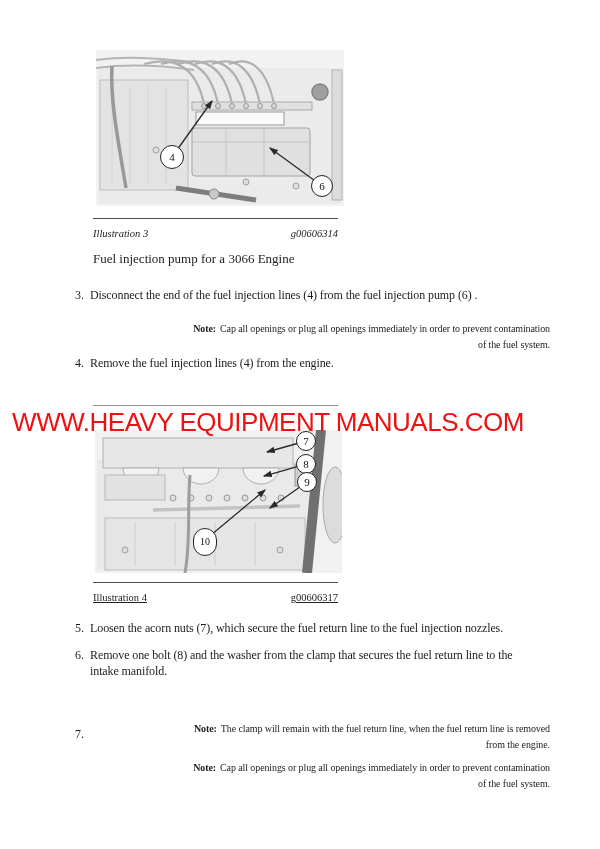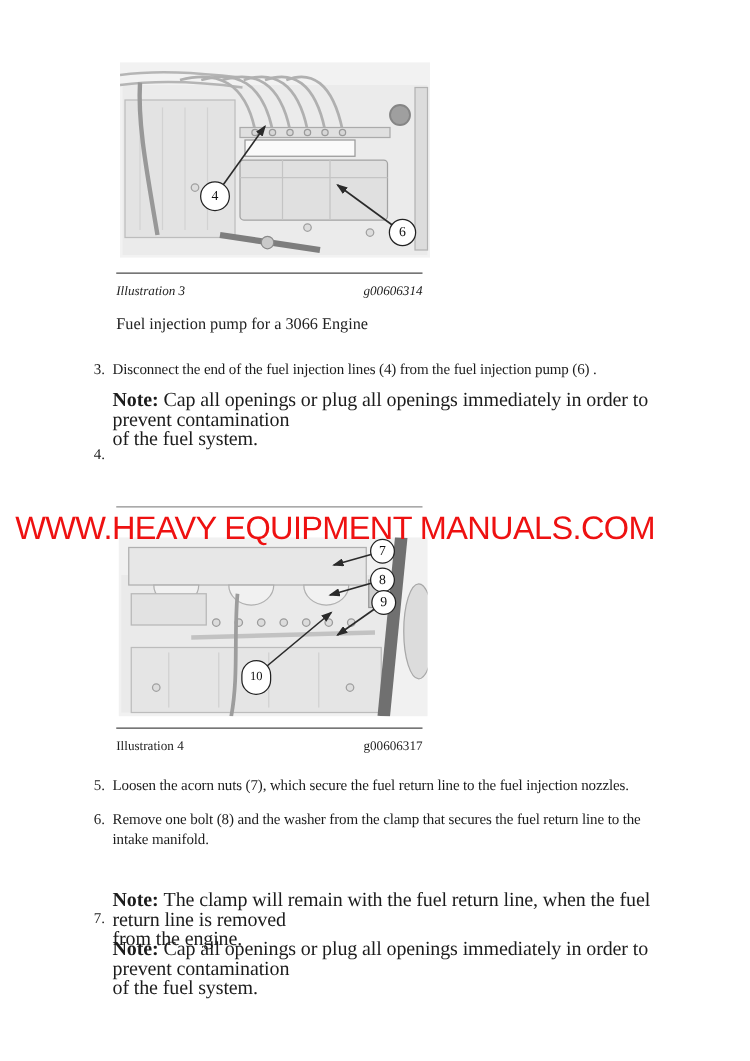--- a/index.html
+++ b/index.html
@@ -18,21 +18,21 @@
   .rule{position:absolute;left:93px;width:245px;height:1px;background:#4a4a4a;}
   .rule-light{background:#8f8f8f;}
   .cap-row{
     position:absolute;left:93px;width:245px;display:flex;justify-content:space-between;
     font-size:10.5px;color:#222;
   }
   .subcap{position:absolute;left:93px;font-size:13px;color:#222;}
   .step{position:absolute;left:75px;width:456px;display:flex;font-size:12px;line-height:15.5px;letter-spacing:-0.1px;}
   .step-num{width:15px;flex:none;}
   .step-text{white-space:pre-wrap;}
-  .note{position:absolute;left:90px;width:452px;margin:0;font-size:16px;line-height:15.5px;letter-spacing:-0.1px;}
+  .note{position:absolute;left:90px;width:452px;margin:8px;font-size:10px;line-height:15.5px;letter-spacing:-0.1px;text-align:right;}
   .note-label{margin-right:4px;}
   .note-text{white-space:pre-wrap;}
   .watermark{
     position:absolute;top:407px;left:0;width:536px;text-align:center;z-index:5;
     font-family:"Liberation Sans",sans-serif;font-size:26px;line-height:30px;
     letter-spacing:-0.5px;white-space:nowrap;
   }
 </style>
 </head>
 <body>
@@ -117,20 +117,21 @@
   <div class="step" style="top:288px;">
     <span class="step-num">3.</span>
     <span class="step-text">Disconnect the end of the fuel injection lines (4) from the fuel injection pump (6) .</span>
   </div>
   <p class="note" style="top:313px;">
     <b class="note-label">Note:</b><span class="note-text">Cap all openings or plug all openings immediately in order to prevent contamination
 of the fuel system.</span>
   </p>
   <div class="step" style="top:356px;">
     <span class="step-num">4.</span>
+    <span class="step-text">Remove the fuel injection lines (4) from the engine.</span>
   </div>
 
   <div class="rule rule-light" style="top:405px;"></div>
 
   <div class="photo" style="left:95px;top:430px;width:247px;height:143px;">
     <svg width="247" height="143" viewBox="0 0 247 143">
       <defs>
         <marker id="m4" markerWidth="7" markerHeight="5" refX="6" refY="2.5" orient="auto">
           <path d="M0,0 L7,2.5 L0,5 z" fill="#2a2a2a"></path>
         </marker>
@@ -185,21 +186,21 @@
     </svg>
   </div>
   <div class="callout" style="left:296px;top:431px;width:20px;height:20px;">7</div>
   <div class="callout" style="left:296px;top:454px;width:20px;height:20px;">8</div>
   <div class="callout" style="left:297px;top:472px;width:20px;height:20px;">9</div>
   <div class="callout" style="left:193px;top:528px;width:24px;height:28px;font-size:10px;border-radius:12px;">10</div>
 
   <div class="watermark" style="color: rgb(238, 17, 17);">WWW.HEAVY EQUIPMENT MANUALS.COM</div>
 
   <div class="rule" style="top:582px;"></div>
-  <div class="cap-row" style="top:592px;">
+  <div class="cap-row" style="top:592px;text-decoration:underline;">
     <span>Illustration 4</span>
     <span>g00606317</span>
   </div>
 
   <div class="step" style="top:621px;">
     <span class="step-num">5.</span>
     <span class="step-text">Loosen the acorn nuts (7), which secure the fuel return line to the fuel injection nozzles.</span>
   </div>
   <div class="step" style="top:648px;">
     <span class="step-num">6.</span>

